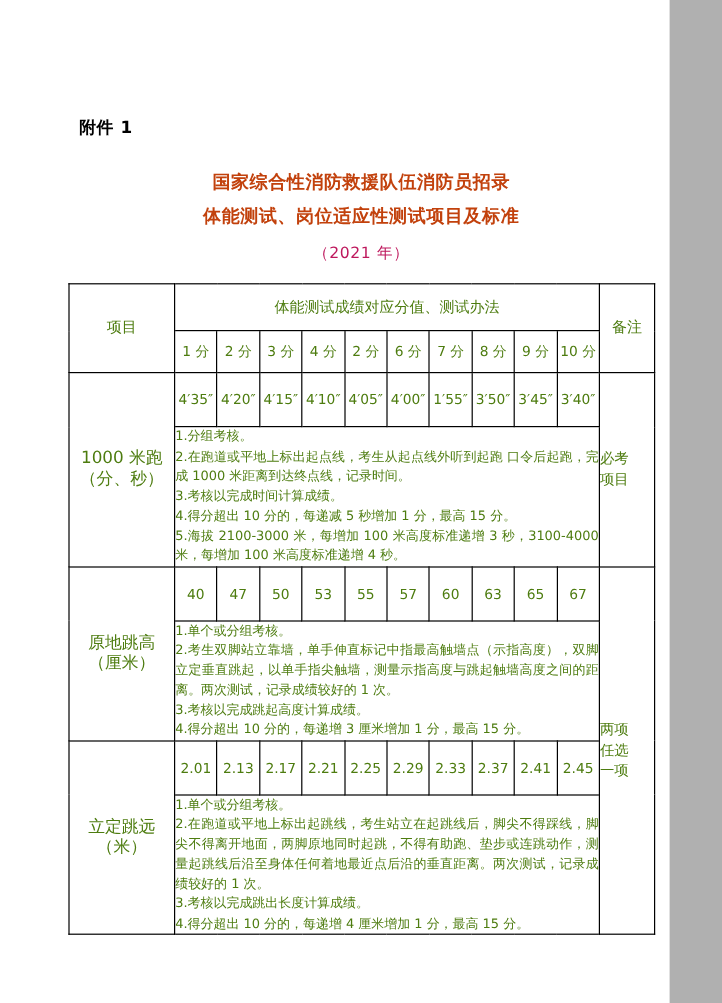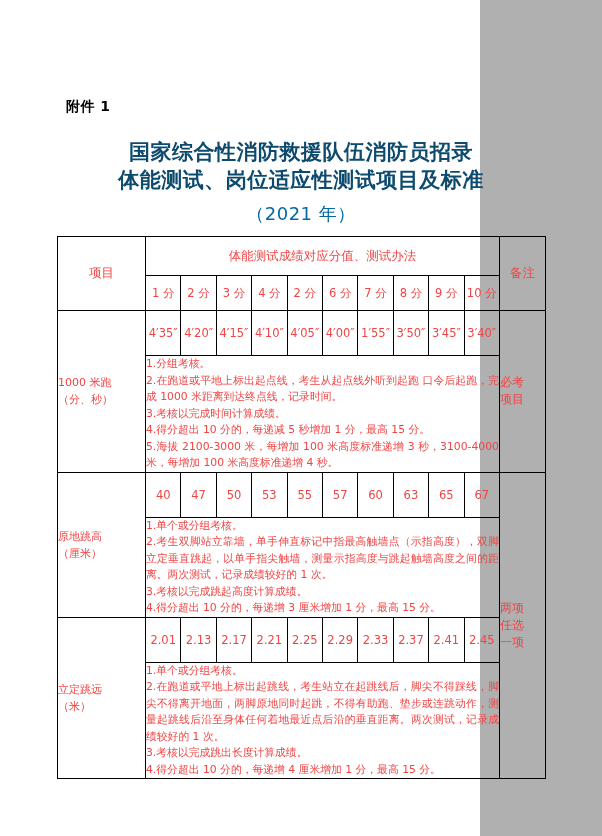--- a/index.html
+++ b/index.html
@@ -8,21 +8,21 @@
     background: #b0b0b0;
   }
   body {
     width: 602px;
     height: 836px;
     overflow: hidden;
     font-family: "DejaVu Sans", "Liberation Sans", sans-serif;
   }
   .page {
     position: relative;
-    width: 480px;
+    width: 558px;
     height: 836px;
     background: #ffffff;
     box-sizing: border-box;
   }
   .attach-label {
     position: absolute;
     left: 66px;
     top: 98px;
     font-size: 14px;
     color: #000;
@@ -30,45 +30,45 @@
     letter-spacing: 0.5px;
   }
   .title-block {
     position: absolute;
     left: 0;
     top: 138px;
     width: 602px;
     text-align: center;
   }
   .title-line {
-    font-size: 21px;
+    font-size: 15px;
     font-weight: 700;
-    color: #0c4a6e;
+    color: #c2410c;
     line-height: 28px;
     letter-spacing: 0.5px;
   }
   .subtitle {
-    font-size: 18px;
-    color: #0369a1;
+    font-size: 13px;
+    color: #be185d;
     margin-top: 8px;
     letter-spacing: 0.5px;
   }
   table.main {
     position: absolute;
     left: 57px;
     top: 236px;
     width: 488px;
     border-collapse: collapse;
     table-layout: fixed;
   }
   table.main td, table.main th {
     border: 1px solid #000;
     padding: 0;
     font-weight: normal;
-    color: #ef4444;
+    color: #4d7c0f;
     vertical-align: middle;
   }
   .hdr-item {
     text-align: center;
     font-size: 12.5px;
     width: 88px;
   }
   .hdr-span {
     text-align: center;
     font-size: 12.5px;
@@ -84,22 +84,22 @@
     font-size: 11.5px;
     height: 34px;
     margin-left: 24px;
   }
   .val-cell {
     text-align: center;
     font-size: 11.5px;
     height: 44px;
   }
   .name-cell {
-    text-align: left;
-    font-size: 11px;
+    text-align: center;
+    font-size: 14px;
     line-height: 17px;
   }
   .desc-cell {
     font-size: 10.8px;
     line-height: 16.5px;
     padding: 5px 7px 7px 7px;
     text-align: justify;
   }
   .desc-cell p {
     margin: 0;

